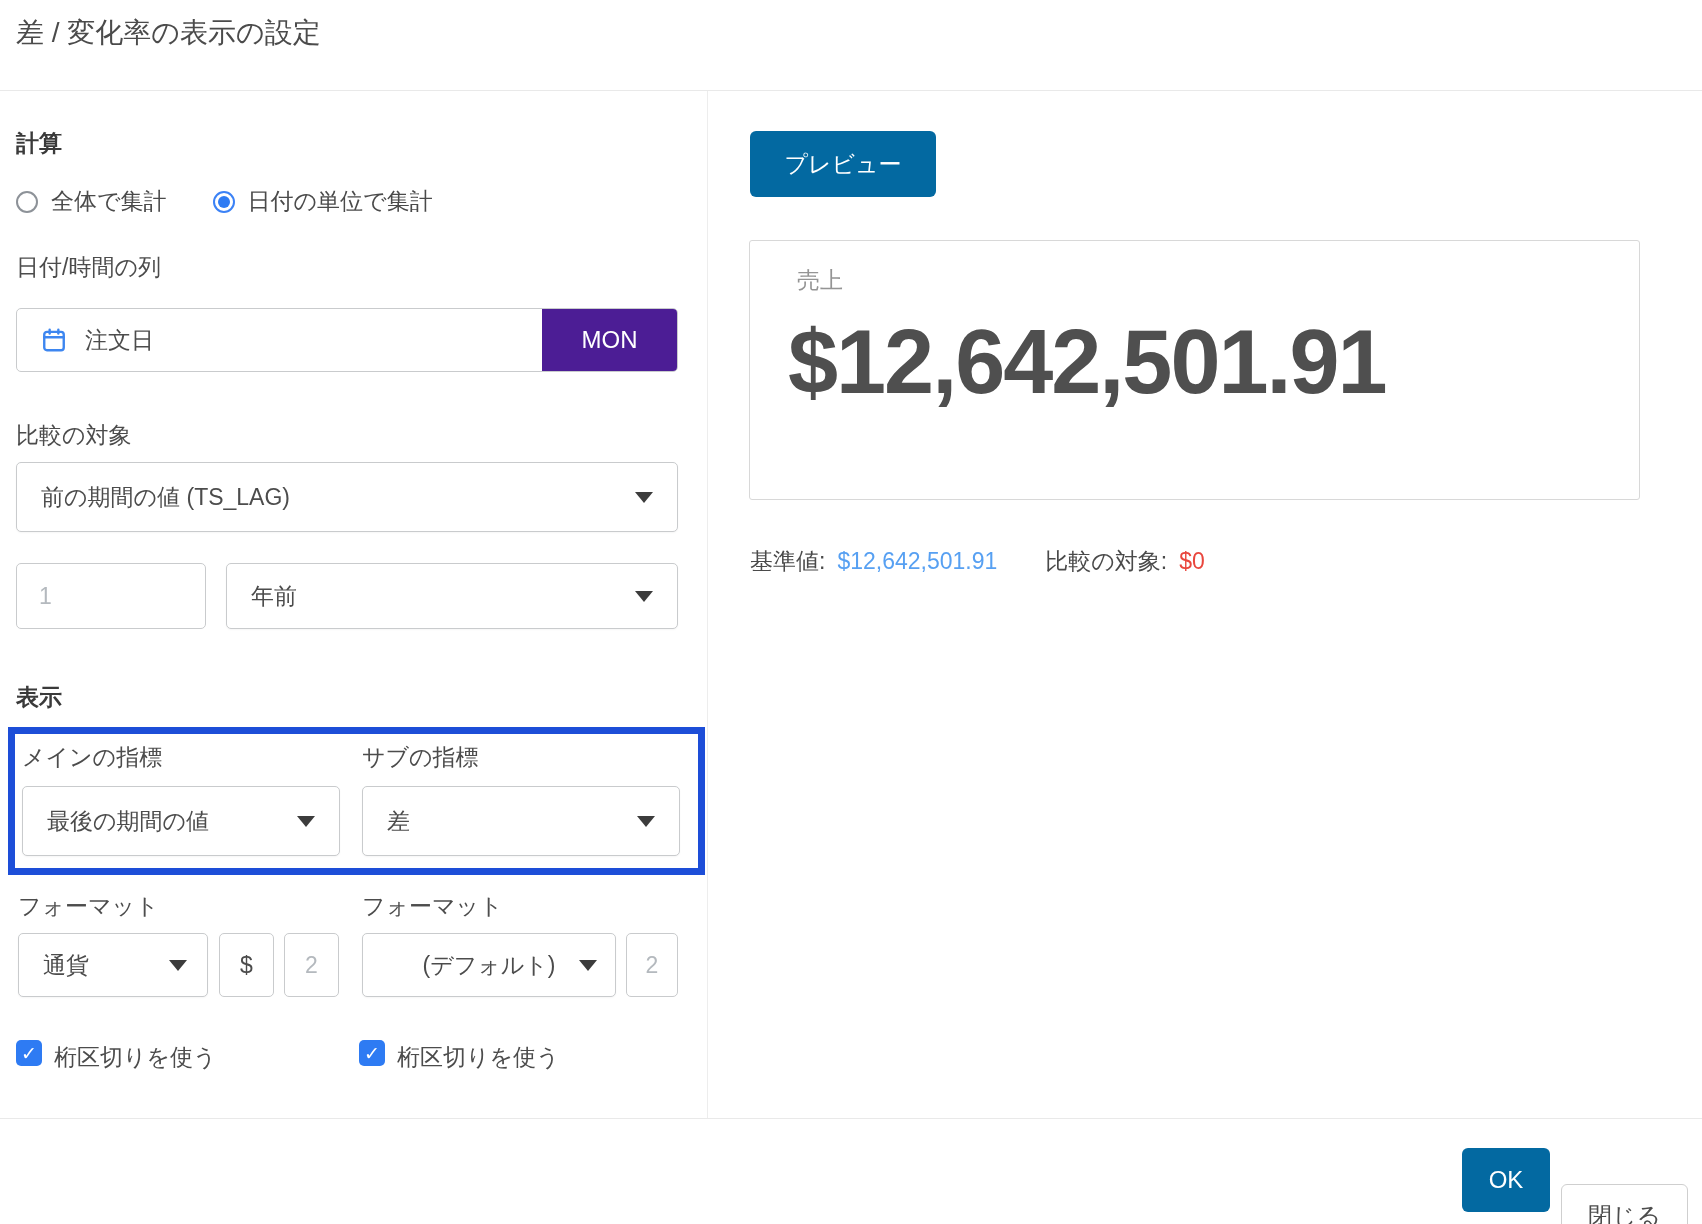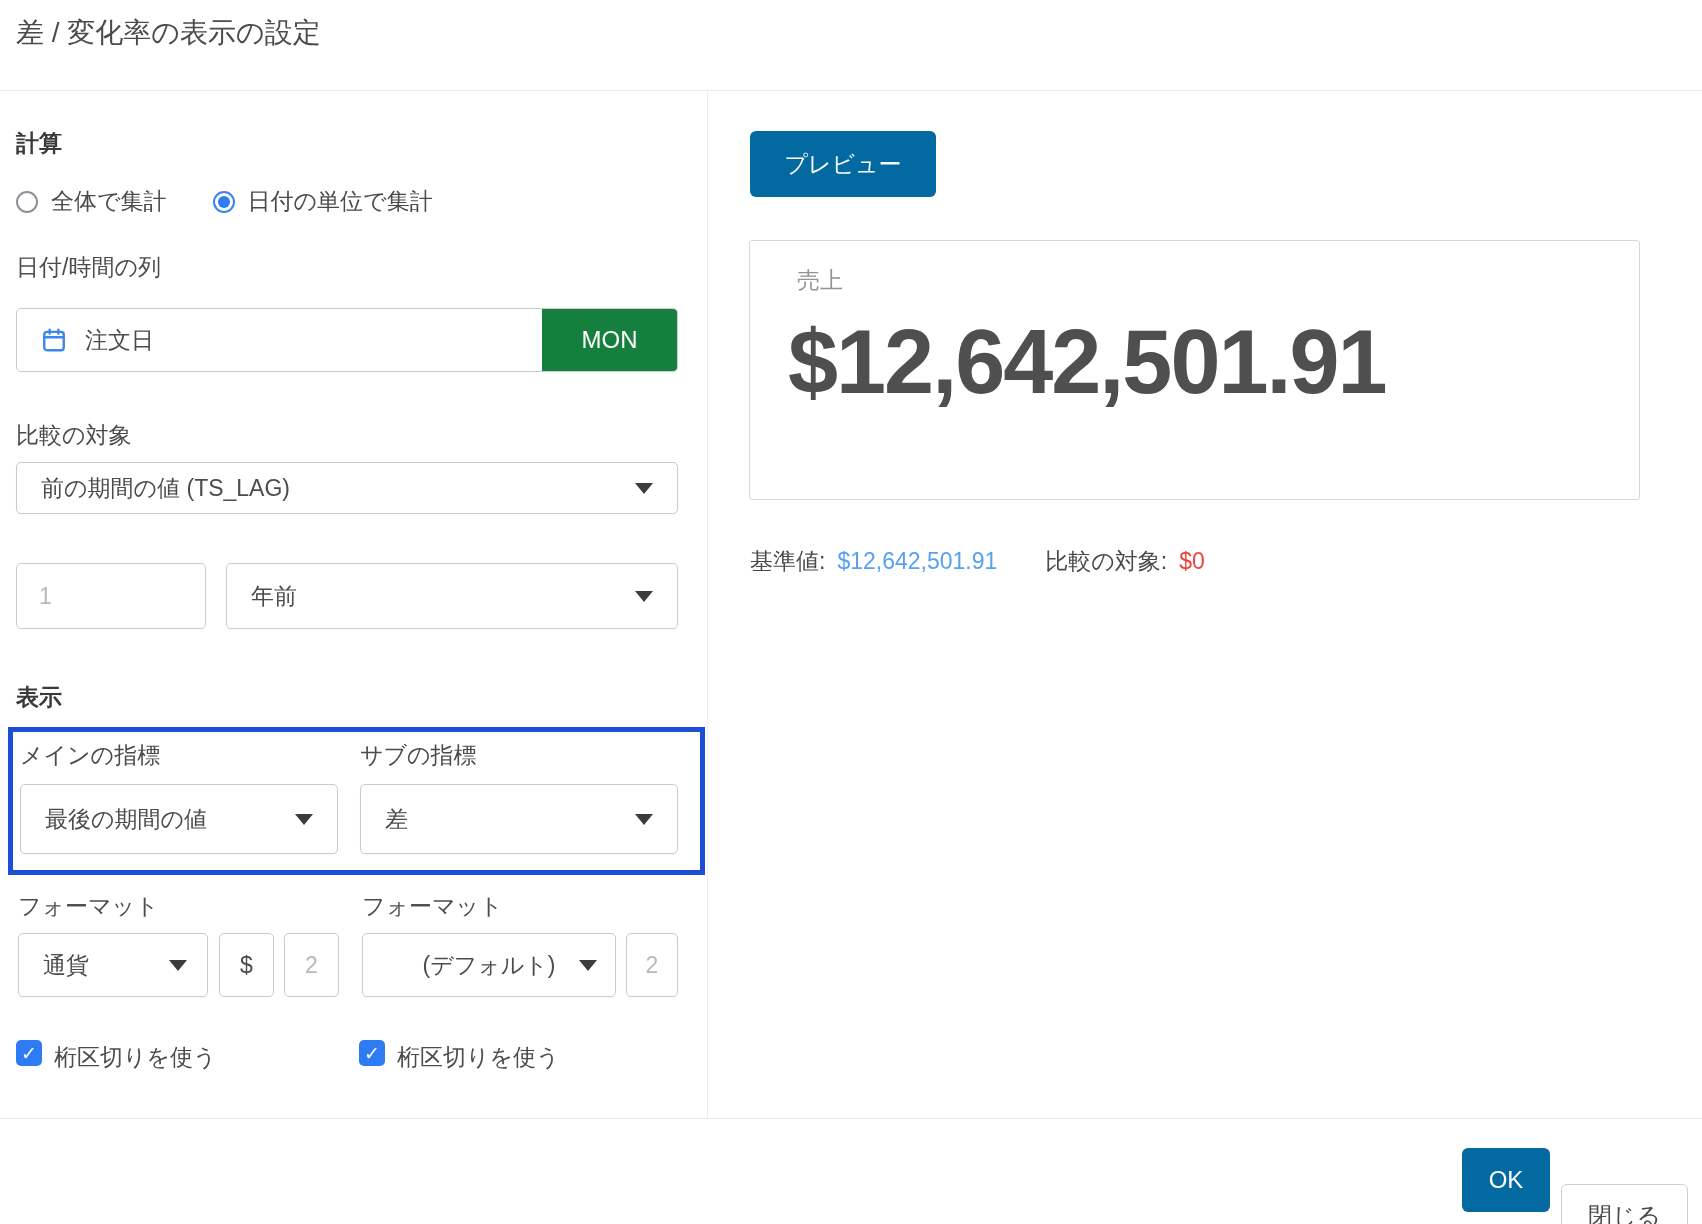--- a/index.html
+++ b/index.html
@@ -27,25 +27,25 @@
 
   .radio-row{position:absolute;left:16px;top:186px;display:flex;gap:46px;align-items:center;}
   .radio-opt{display:flex;align-items:center;gap:13px;cursor:pointer;font-size:23px;}
   .radio{width:22px;height:22px;border-radius:50%;box-sizing:border-box;
          border:2px solid #8d9298;background:#fff;position:relative;flex:0 0 auto;}
   .radio.on{border-color:#3b82f6;}
   .radio.on::after{content:"";position:absolute;left:3px;top:3px;width:12px;height:12px;
          border-radius:50%;background:#2e7bf3;}
 
   .badge{position:absolute;top:0;right:0;height:100%;width:135px;box-sizing:border-box;
-         background:#15803d;color:#fff;display:flex;align-items:center;justify-content:center;
+         background:#4c1d95;color:#fff;display:flex;align-items:center;justify-content:center;
          font-size:24px;border-radius:0 4px 4px 0;cursor:pointer;}
 
   .pinkbox{position:absolute;left:8px;top:727px;width:697px;height:148px;box-sizing:border-box;
-         border:5px solid #1d4ed8;}
+         border:7px solid #1d4ed8;}
   .pinkbox .inlbl{position:absolute;font-size:23px;color:#4c4c4c;white-space:nowrap;}
 
   .cb{position:absolute;width:26px;height:26px;border-radius:5px;background:#2e7bf3;color:#fff;
       display:flex;align-items:center;justify-content:center;font-size:19px;font-weight:700;
       cursor:pointer;}
 
   .btn{position:absolute;border:none;border-radius:6px;font-size:24px;cursor:pointer;
        font-family:"Liberation Sans","DejaVu Sans",sans-serif;display:flex;align-items:center;justify-content:center;}
   .btn.green{background:#0369a1;color:#fff;}
   .btn.white{background:#fff;color:#4c4c4c;border:1px solid #cfcfcf;box-sizing:border-box;}
@@ -94,21 +94,21 @@
         <line x1="8" y1="2.5" x2="8" y2="6"></line>
         <line x1="16" y1="2.5" x2="16" y2="6"></line>
       </svg>
     </span>
     <span>注文日</span>
     <span class="badge">MON</span>
   </div>
 
   <div class="lbl" style="left:16px;top:420px;">比較の対象</div>
 
-  <div class="ctl select" style="left:16px;top:462px;width:662px;height:52px;">
+  <div class="ctl select" style="left:16px;top:462px;width:662px;height:70px;">
     <span>前の期間の値 (TS_LAG)</span>
     <span class="caret r24"></span>
   </div>
 
   <input class="field pad" style="left: 16px; top: 563px; width: 190px; height: 66px; color: rgb(180, 185, 190);" readonly="" value="1">
 
   <div class="ctl select" style="left:226px;top:563px;width:452px;height:66px;">
     <span>年前</span>
     <span class="caret r24"></span>
   </div>

